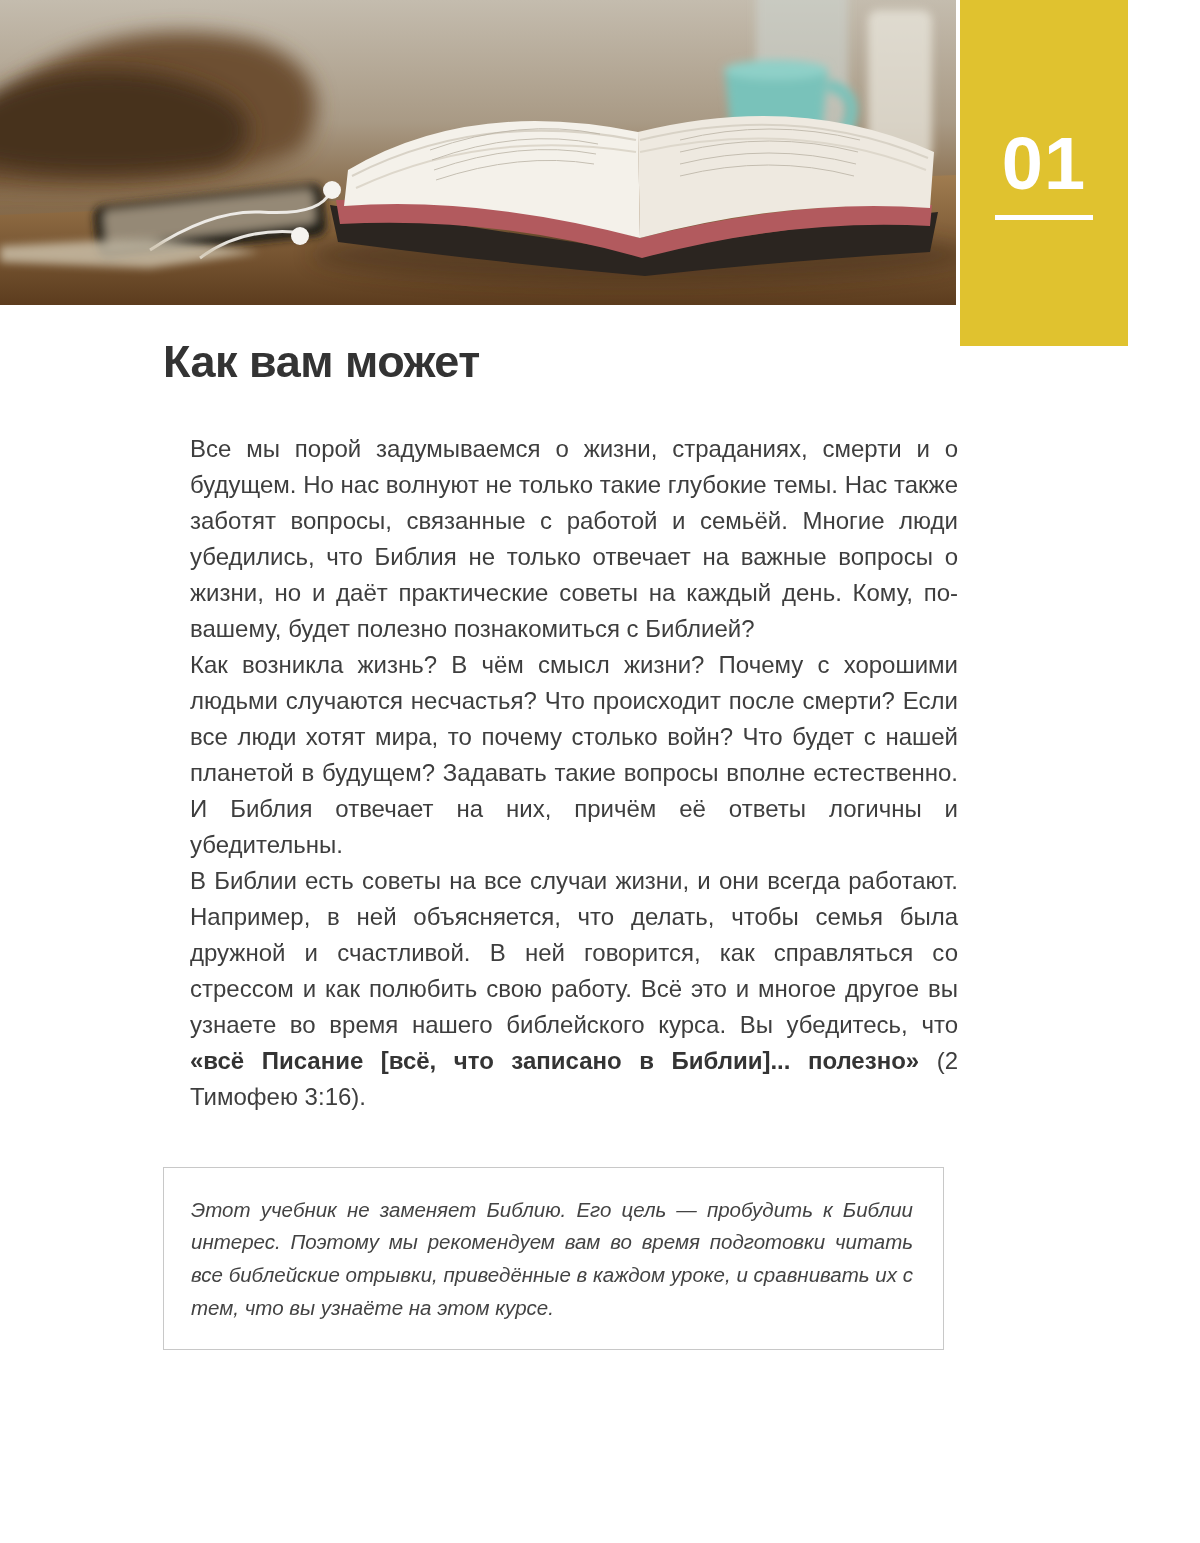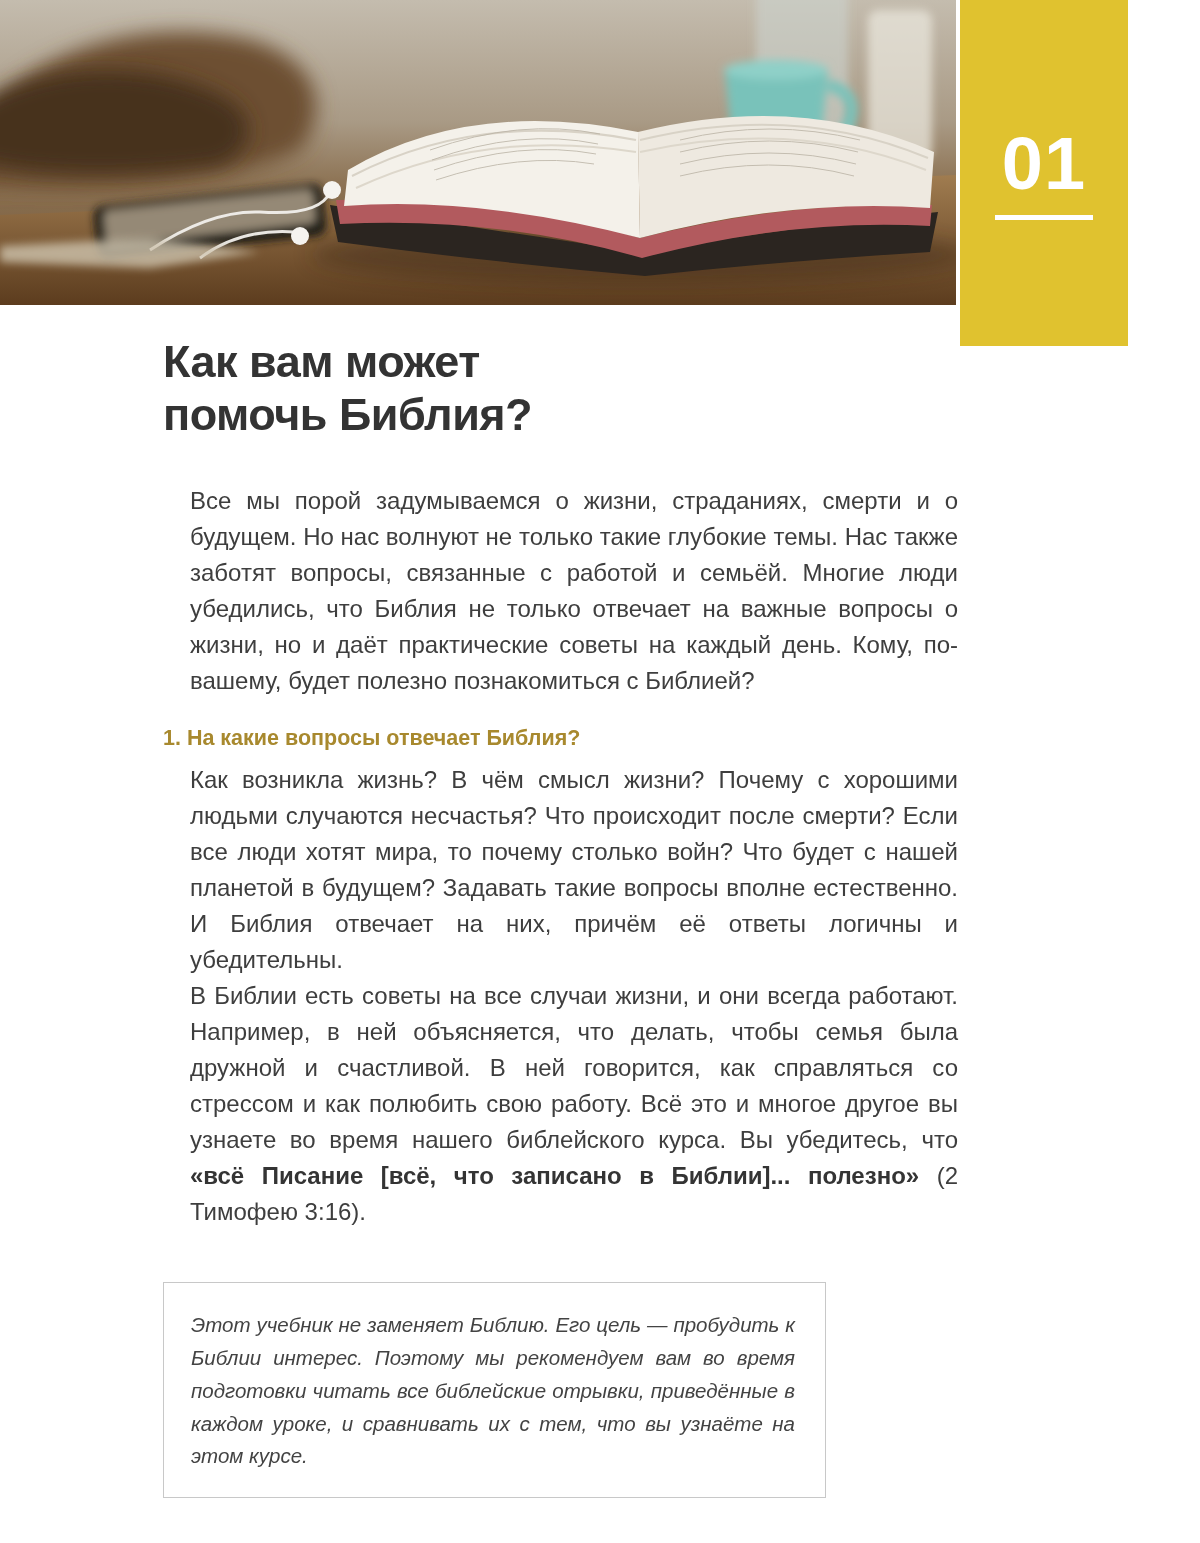--- a/index.html
+++ b/index.html
@@ -30,21 +30,21 @@
     font-size:24px; line-height:1.5; color:#3e3e3e;
     text-align:justify; margin-left:27px;
     hyphens:auto; -webkit-hyphens:auto;
   }
   .section-heading {
     font-size:21.5px; font-weight:700; color:#a8892e;
     margin-top:27px; margin-bottom:11px;
   }
   .body-text strong { font-weight:700; color:#343434; }
   .note-box {
-    margin-top:52px; width:663px;
+    margin-top:52px; width:781px;
     border:1px solid #c8c8c8;
     padding:26px 30px 24px 27px;
     background:#ffffff;
   }
   .note-text {
     font-style:italic; font-size:20.5px; line-height:1.6; color:#434343;
     text-align:justify; hyphens:auto; -webkit-hyphens:auto; margin-left:0;
   }
 </style>
 </head>
@@ -117,25 +117,24 @@
       </svg>
     </div>
     <div class="badge">
       <div class="lesson-number">01</div>
       <div class="lesson-underline"></div>
     </div>
   </header>
 
   <main class="content">
 
-    <h1 class="title"><span>Как вам может</span><br><span>помочь Библия?</span></h1>
+    <h1 class="title"><span>Как вам может</span><br></h1>
 
     <p class="body-text">Все мы порой задумываемся о жизни, страданиях, смерти и о будущем. Но нас волнуют не только такие глубокие темы. Нас также заботят вопросы, связанные с работой и семьёй. Многие люди убедились, что Библия не только отвечает на важные вопросы о жизни, но и даёт практические советы на каждый день. Кому, по-вашему, будет полезно познакомиться с Библией?</p>
 
-    <h2 class="section-heading">1. На какие вопросы отвечает Библия?</h2>
     <p class="body-text">Как возникла жизнь? В чём смысл жизни? Почему с хорошими людьми случаются несчастья? Что происходит после смерти? Если все люди хотят мира, то почему столько войн? Что будет с нашей планетой в будущем? Задавать такие вопросы вполне естественно. И Библия отвечает на них, причём её ответы логичны и убедительны.</p>
 
     <p class="body-text"><span>В Библии есть советы на все случаи жизни, и они всегда работают. Например, в ней объясняется, что делать, чтобы семья была дружной и счастливой. В ней говорится, как справляться со стрессом и как полюбить свою работу. Всё это и многое другое вы узнаете во время нашего библейского курса. Вы убедитесь, что </span><strong>«всё Писание [всё, что записано в Библии]... полезно»</strong><span> (2 Тимофею 3:16).</span></p>
 
     <div class="note-box">
       <p class="note-text">Этот учебник не заменяет Библию. Его цель — пробудить к Библии интерес. Поэтому мы рекомендуем вам во время подготовки читать все библейские отрывки, приведённые в каждом уроке, и сравнивать их с тем, что вы узнаёте на этом курсе.</p>
     </div>
 
   </main>
 </div>

